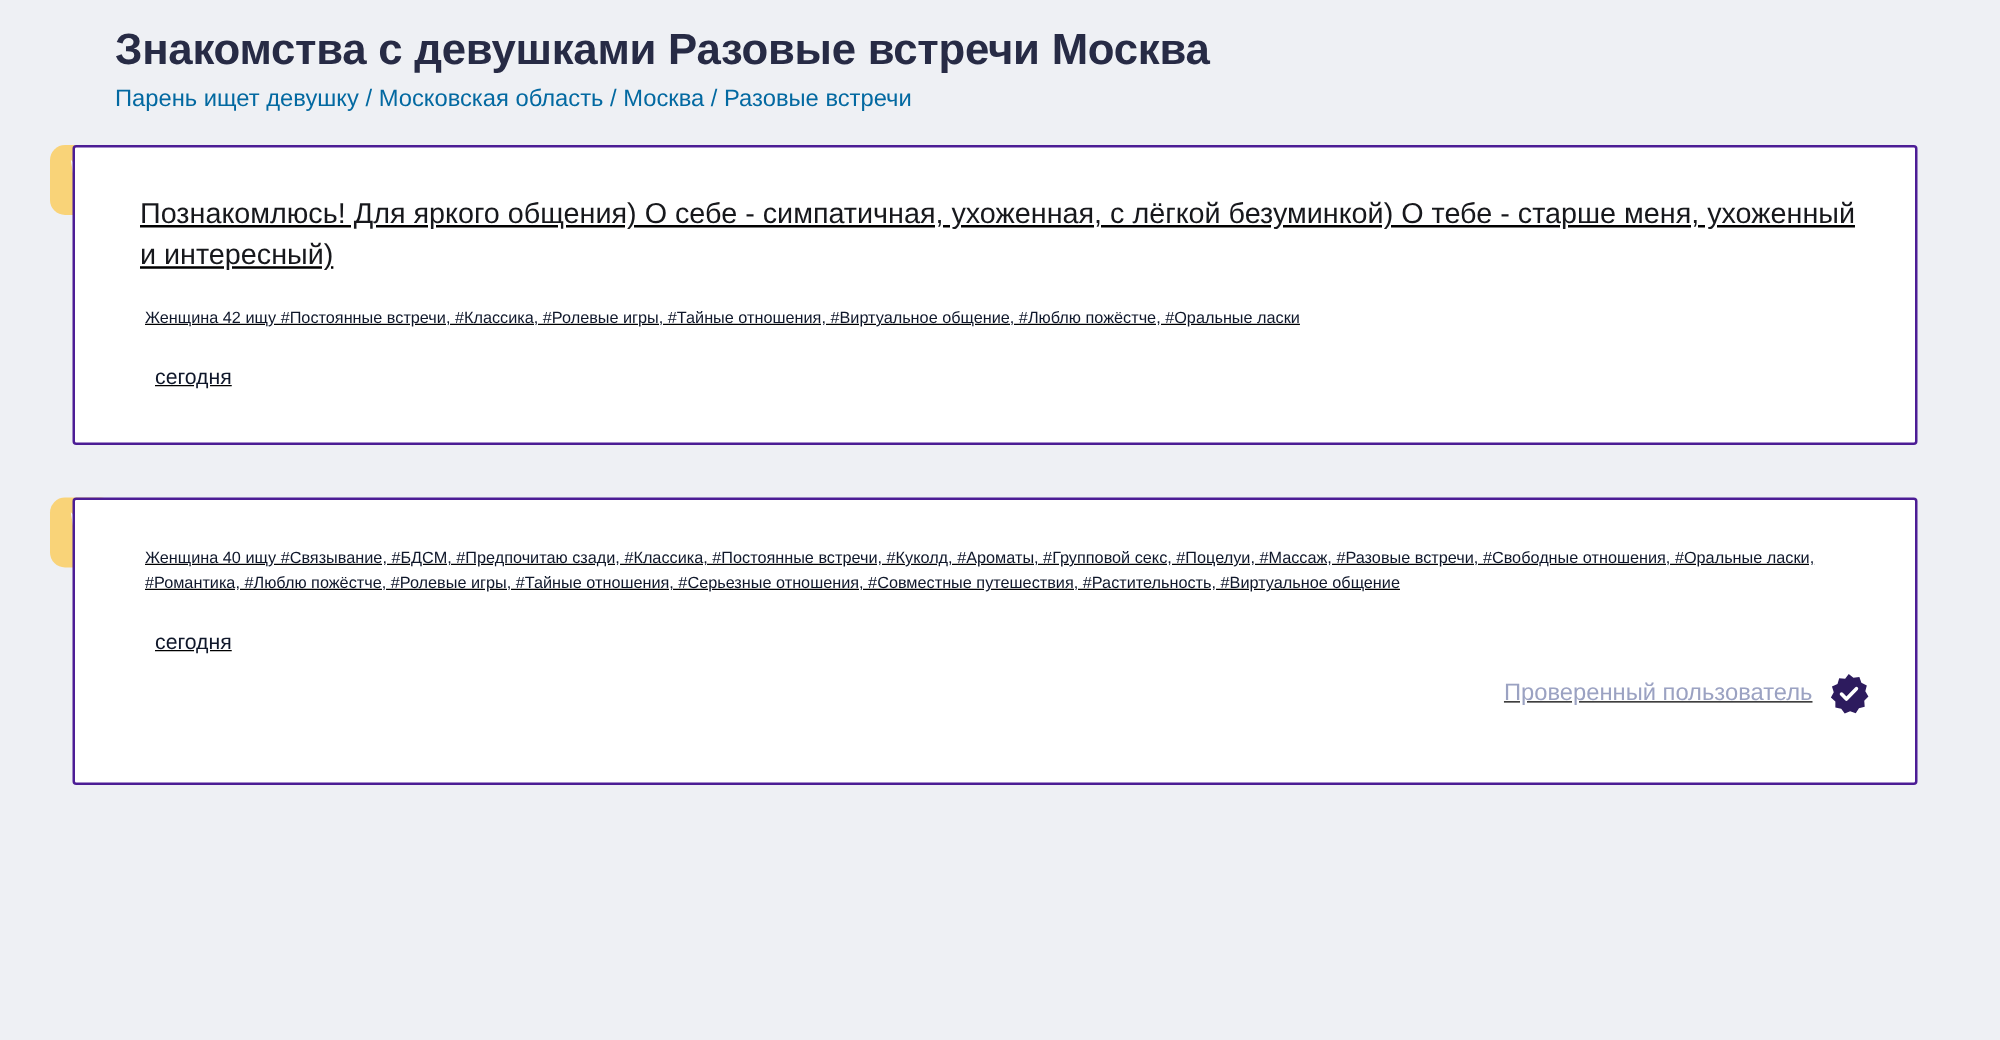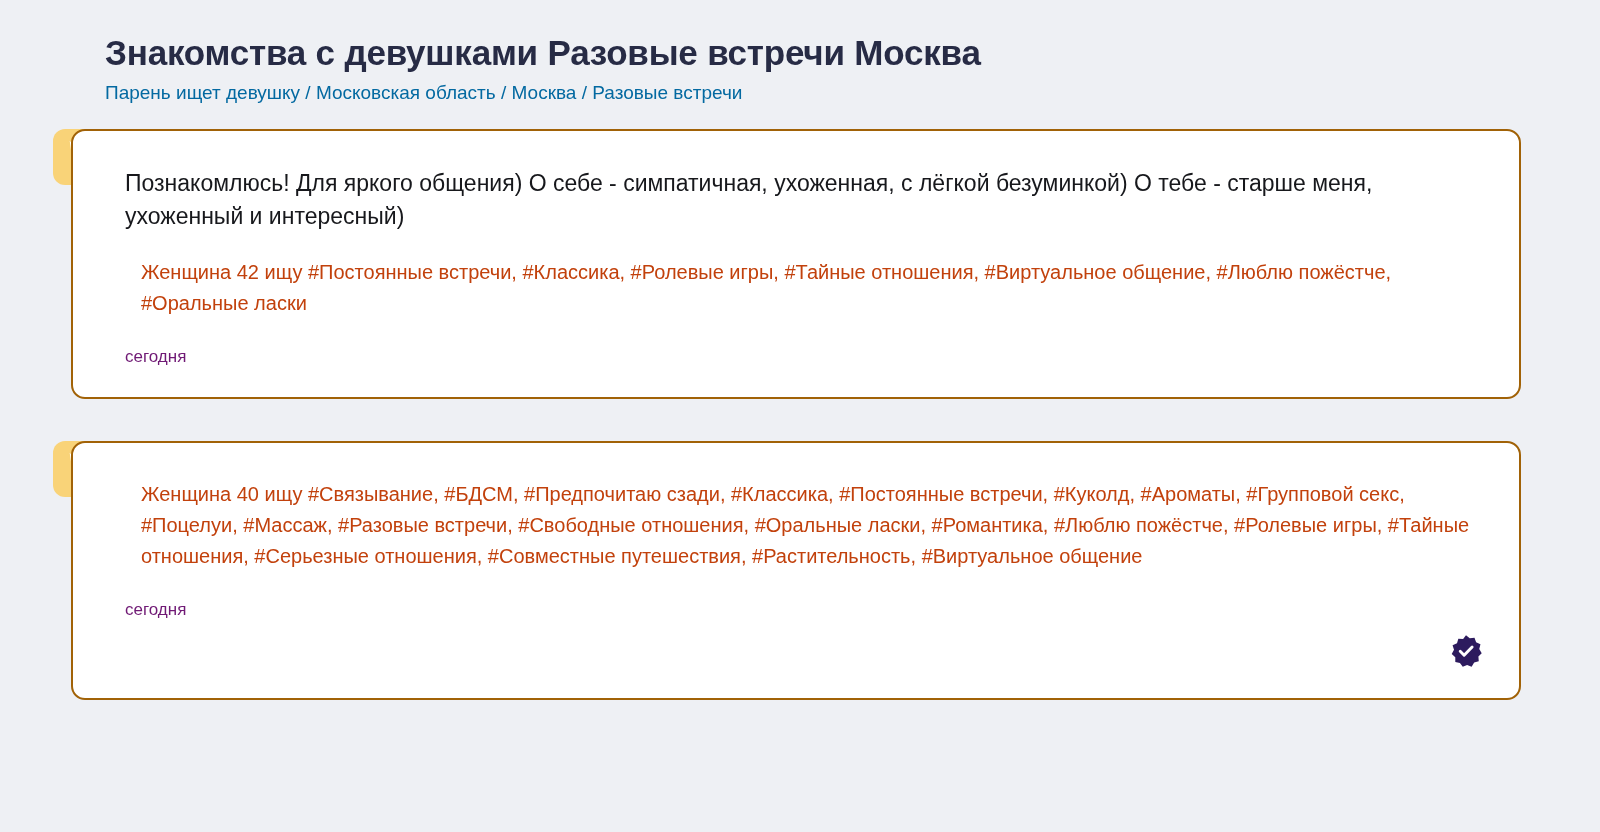--- a/index.html
+++ b/index.html
@@ -10,21 +10,21 @@
     height: 832px;
     background: #eef0f4;
     font-family: "Liberation Sans", sans-serif;
     overflow: hidden;
   }
 
   .page {
     width: 1600px;
     min-height: 832px;
     background: #eef0f4;
-    padding: 17px;
+    padding: 4px;
   }
 
   
   .header {
     padding: 14px 0 0 88px;
   }
   .page-title {
     font-size: 35px;
     font-weight: bold;
     color: #272b45;
@@ -71,45 +71,46 @@
     width: 22px;
     height: 16px;
     display: block;
   }
 
   .card {
     position: relative;
     margin-left: 18px;
     margin-top: 22px;
     background: #ffffff;
-    border: 2px solid #a16207;
-    border-radius: 14px;
+    border: 2px solid #4c1d95;
+    border-radius: 3px;
     padding: 36px 34px 30px 52px;
     z-index: 2;
     min-height: 230px;
+    text-decoration: underline;
   }
 
   .card-body-text {
     font-size: 23px;
     line-height: 1.42;
     color: #17181c;
     margin: 0 0 24px 0;
   }
 
   .card-tags {
-    font-size: 20px;
+    font-size: 13px;
     line-height: 1.55;
-    color: #c2410c;
-    margin: 0 0 28px 16px;
+    color: #0f172a;
+    margin: 0 0 28px 4px;
   }
 
   .card-date {
     font-size: 17px;
-    color: #701a75;
-    margin: 0;
+    color: #0f172a;
+    margin: 12px;
   }
 
   .card-footer {
     display: flex;
     justify-content: flex-end;
     align-items: center;
     gap: 12px;
     margin-top: 14px;
     padding-right: 2px;
   }
@@ -152,20 +153,21 @@
     <div class="card-wrap">
       <div class="crown-tab">
         <svg class="crown-icon" viewBox="0 0 24 18" aria-hidden="true">
           <path d="M1.5 3.2 L6.2 8.4 L12 1.6 L17.8 8.4 L22.5 3.2 L20.6 15.4 Q20.4 16.6 19.2 16.6 L4.8 16.6 Q3.6 16.6 3.4 15.4 Z" fill="#ffffff"></path>
         </svg>
       </div>
       <div class="card">
         <p class="card-tags">Женщина 40 ищу #Связывание, #БДСМ, #Предпочитаю сзади, #Классика, #Постоянные встречи, #Куколд, #Ароматы, #Групповой секс, #Поцелуи, #Массаж, #Разовые встречи, #Свободные отношения, #Оральные ласки, #Романтика, #Люблю пожёстче, #Ролевые игры, #Тайные отношения, #Серьезные отношения, #Совместные путешествия, #Растительность, #Виртуальное общение</p>
         <p class="card-date">сегодня</p>
         <div class="card-footer">
+          <span class="verified-label">Проверенный пользователь</span>
           <svg class="verified-badge" viewBox="0 0 40 40" aria-hidden="true">
             <path d="M20 1.5 L24.4 5.0 L30.0 4.3 L31.9 9.6 L37.0 12.2 L35.6 17.7 L38.5 22.5 L34.6 26.6 L35.0 32.2 L29.6 33.6 L26.6 38.4 L21.3 36.5 L16.2 38.6 L12.9 34.0 L7.4 32.9 L7.4 27.3 L3.2 23.5 L5.9 18.6 L4.2 13.2 L9.4 10.9 L11.0 5.5 L16.6 5.9 Z" fill="#2d1b5e"></path>
             <path d="M13.2 20.3 L17.8 25.0 L27.2 15.2" fill="none" stroke="#ffffff" stroke-width="3.4" stroke-linecap="round" stroke-linejoin="round"></path>
           </svg>
         </div>
       </div>
     </div>
 
   </div>
 </div>

